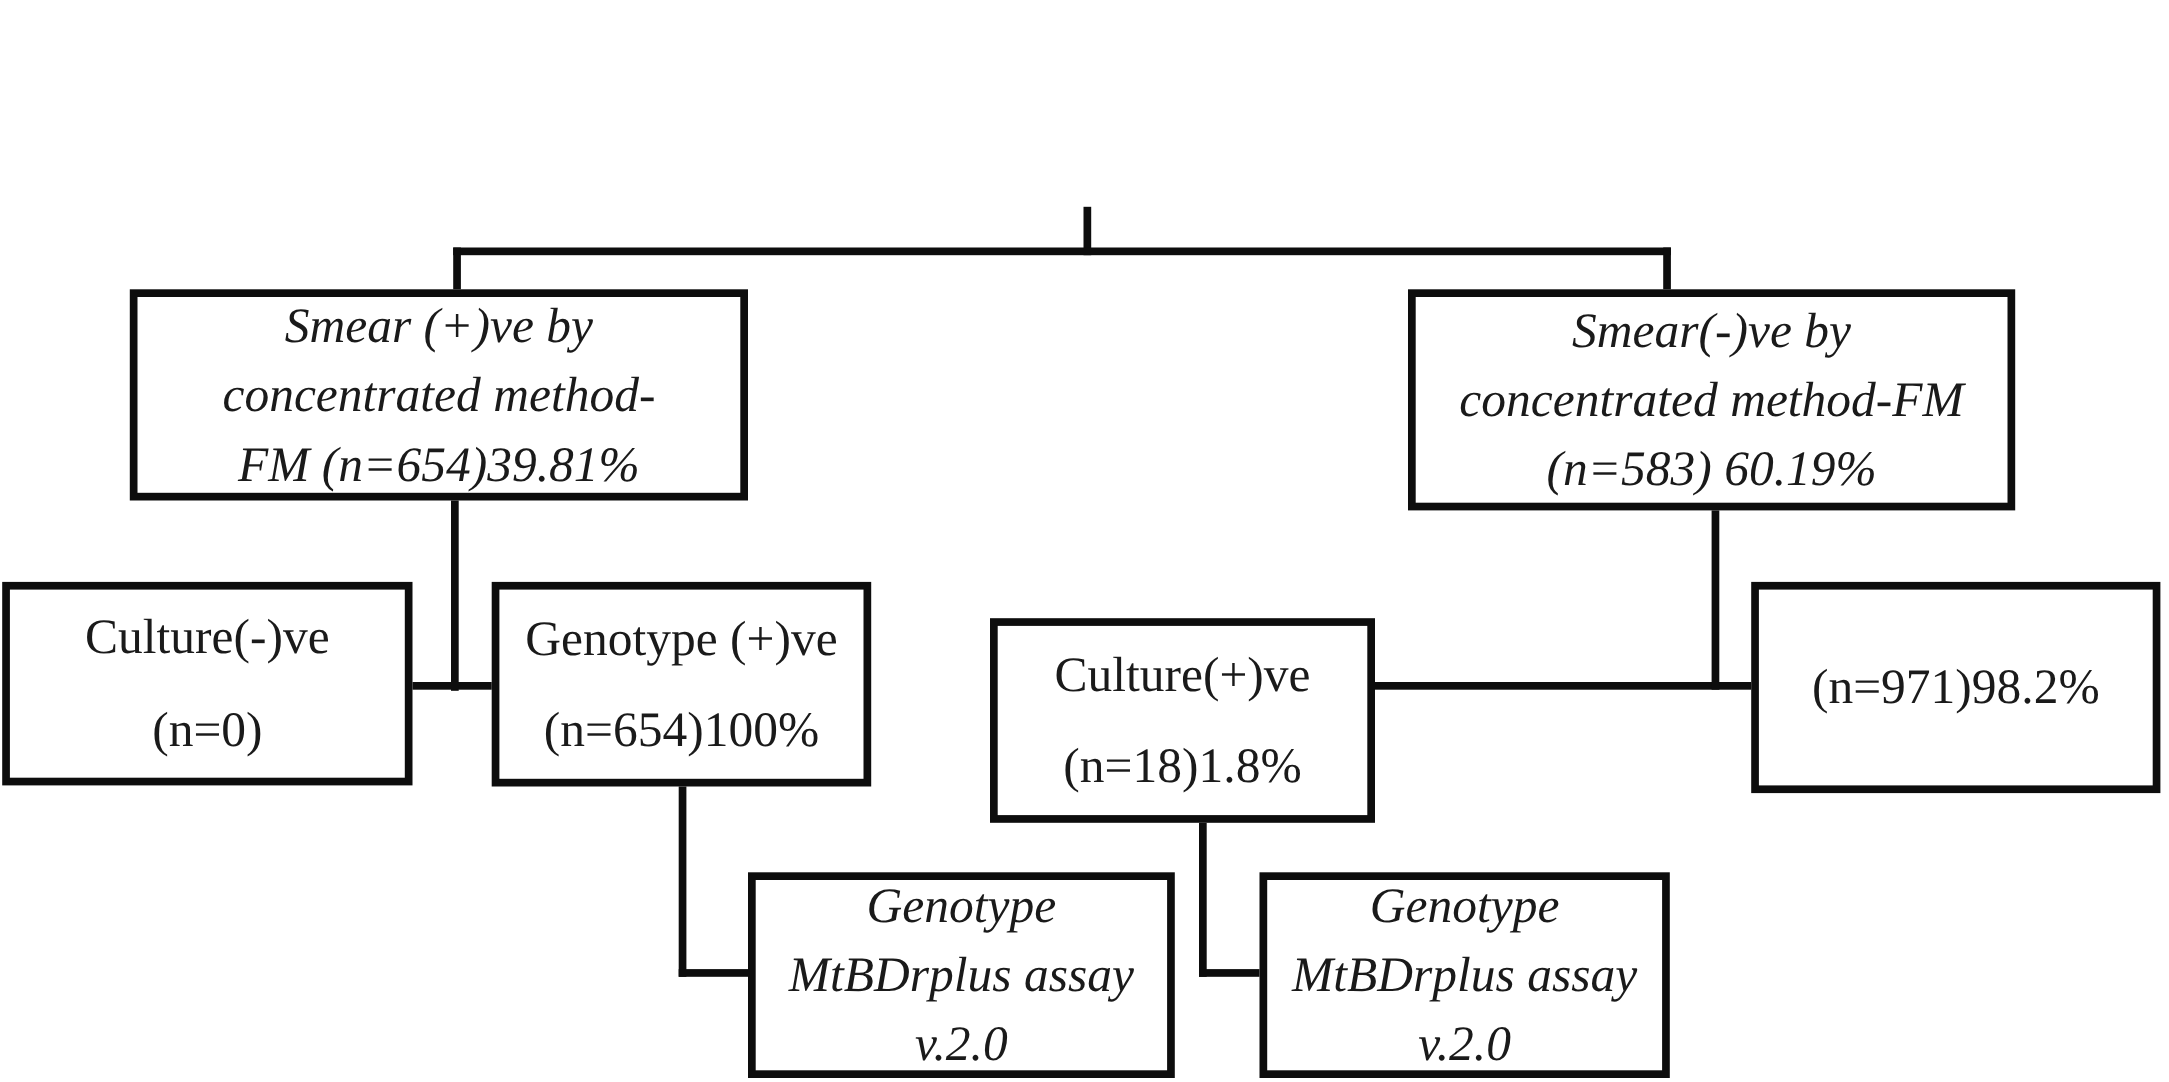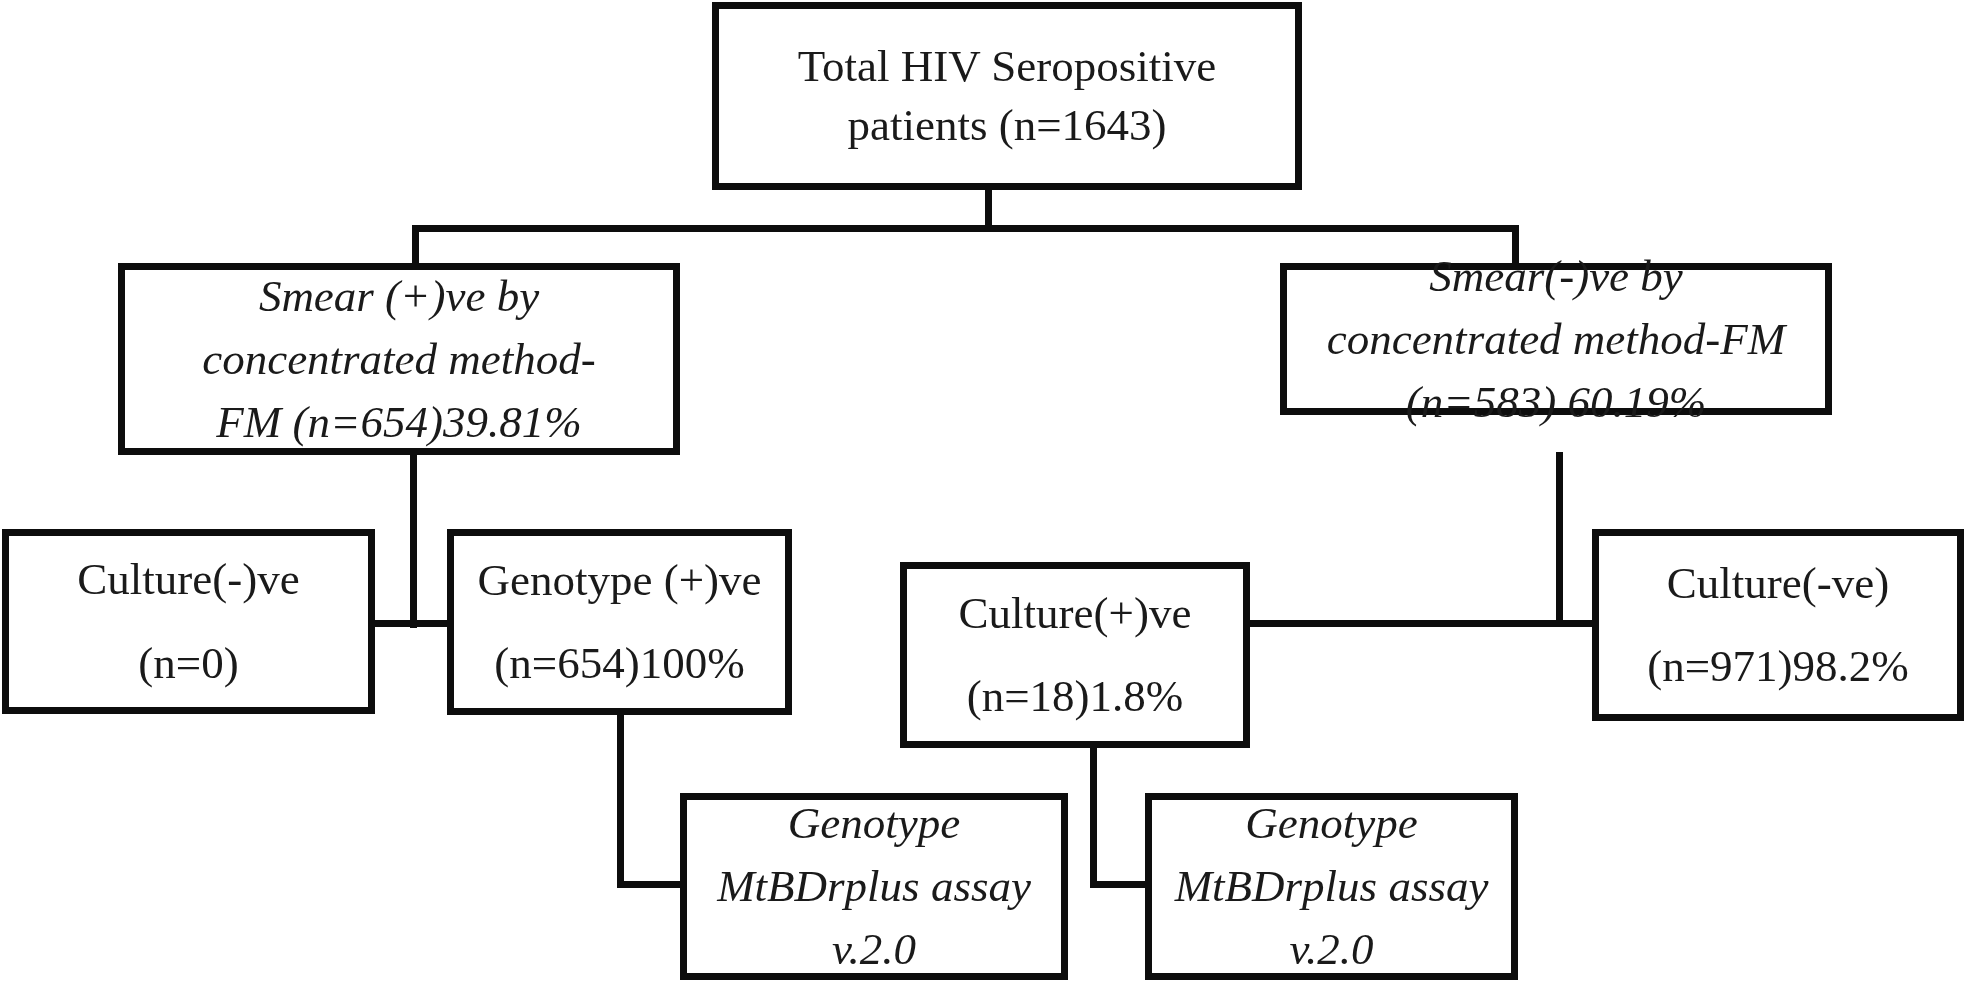--- a/index.html
+++ b/index.html
@@ -37,21 +37,21 @@
   .node.wide-gap { line-height: 1.85; justify-content: center; }
   .conn {
     position: absolute;
     background: #0d0d0d;
     z-index: 1;
   }
 
   
   #box-total        { left: 712px;  top: 2px;   width: 590px; height: 188px; }
   #box-smear-pos    { left: 118px;  top: 263px; width: 562px; height: 192px; }
-  #box-smear-neg    { left: 1280px; top: 263px; width: 552px; height: 152px; }
+  #box-smear-neg    { left: 1280px; top: 263px; width: 552px; height: 201px; }
   #box-cult-neg-l   { left: 2px;    top: 529px; width: 373px; height: 185px; }
   #box-cult-pos-l   { left: 447px;  top: 529px; width: 345px; height: 186px; }
   #box-cult-pos-r   { left: 900px;  top: 562px; width: 350px; height: 186px; }
   #box-cult-neg-r   { left: 1592px; top: 529px; width: 372px; height: 192px; }
   #box-geno-l       { left: 680px;  top: 793px; width: 388px; height: 187px; }
   #box-geno-r       { left: 1145px; top: 793px; width: 373px; height: 187px; }
 
   
   #c-total-drop     { left: 985px;  top: 188px; width: 7px;    height: 44px; }
   #c-branch-h       { left: 412px;  top: 225px; width: 1107px; height: 7px;  }
@@ -77,24 +77,20 @@
   <div class="conn" id="c-branch-drop-r"></div>
   <div class="conn" id="c-smearpos-drop"></div>
   <div class="conn" id="c-cult-l-h"></div>
   <div class="conn" id="c-cult654-drop"></div>
   <div class="conn" id="c-geno-l-h"></div>
   <div class="conn" id="c-cult-r-h"></div>
   <div class="conn" id="c-smearneg-drop"></div>
   <div class="conn" id="c-cult18-drop"></div>
   <div class="conn" id="c-geno-r-h"></div>
 
-  <div class="node" id="box-total">
-    <div class="tl">Total HIV Seropositive</div>
-    <div class="tl">patients (n=1643)</div>
-  </div>
 
   <div class="node lines-3" id="box-smear-pos">
     <div class="tl">Smear (+)ve by</div>
     <div class="tl">concentrated method-</div>
     <div class="tl">FM (n=654)39.81%</div>
   </div>
 
   <div class="node lines-3" id="box-smear-neg">
     <div class="tl">Smear(-)ve by</div>
     <div class="tl">concentrated method-FM</div>
@@ -110,21 +106,20 @@
     <div class="tl">Genotype (+)ve</div>
     <div class="tl">(n=654)100%</div>
   </div>
 
   <div class="node wide-gap" id="box-cult-pos-r">
     <div class="tl">Culture(+)ve</div>
     <div class="tl">(n=18)1.8%</div>
   </div>
 
   <div class="node wide-gap" id="box-cult-neg-r">
-    <div class="tl">Culture(-ve)</div>
     <div class="tl">(n=971)98.2%</div>
   </div>
 
   <div class="node lines-3" id="box-geno-l">
     <div class="tl">Genotype</div>
     <div class="tl">MtBDrplus assay</div>
     <div class="tl">v.2.0</div>
   </div>
 
   <div class="node lines-3" id="box-geno-r">

